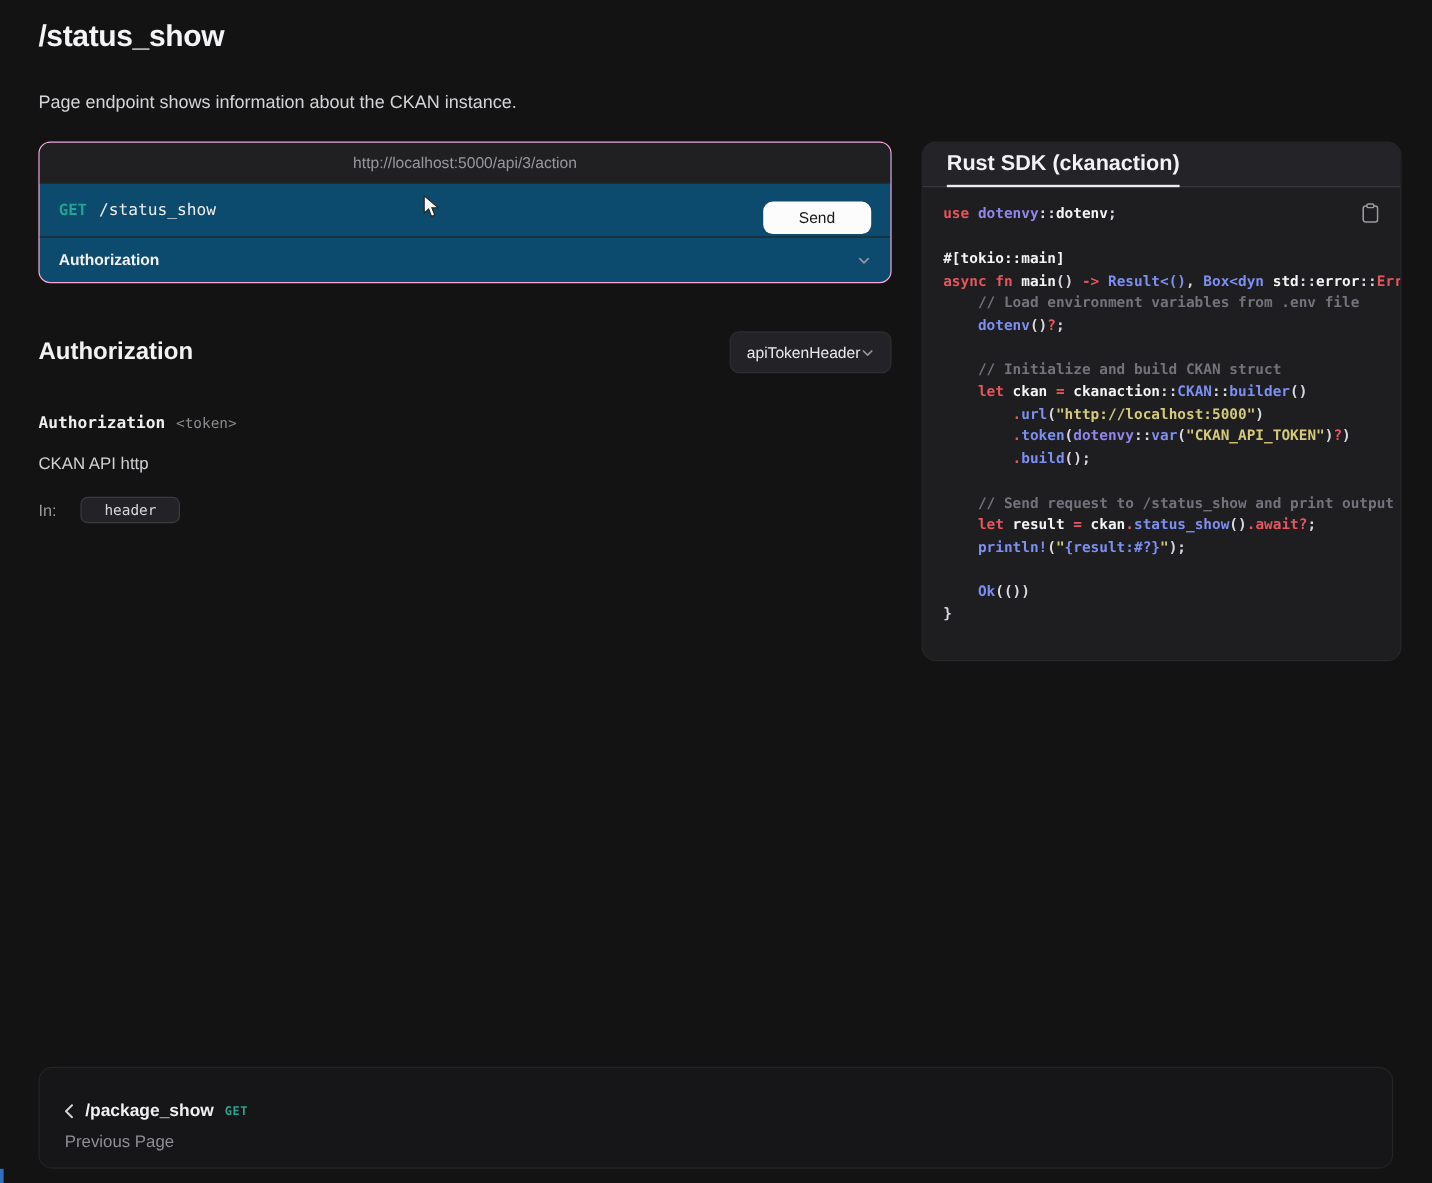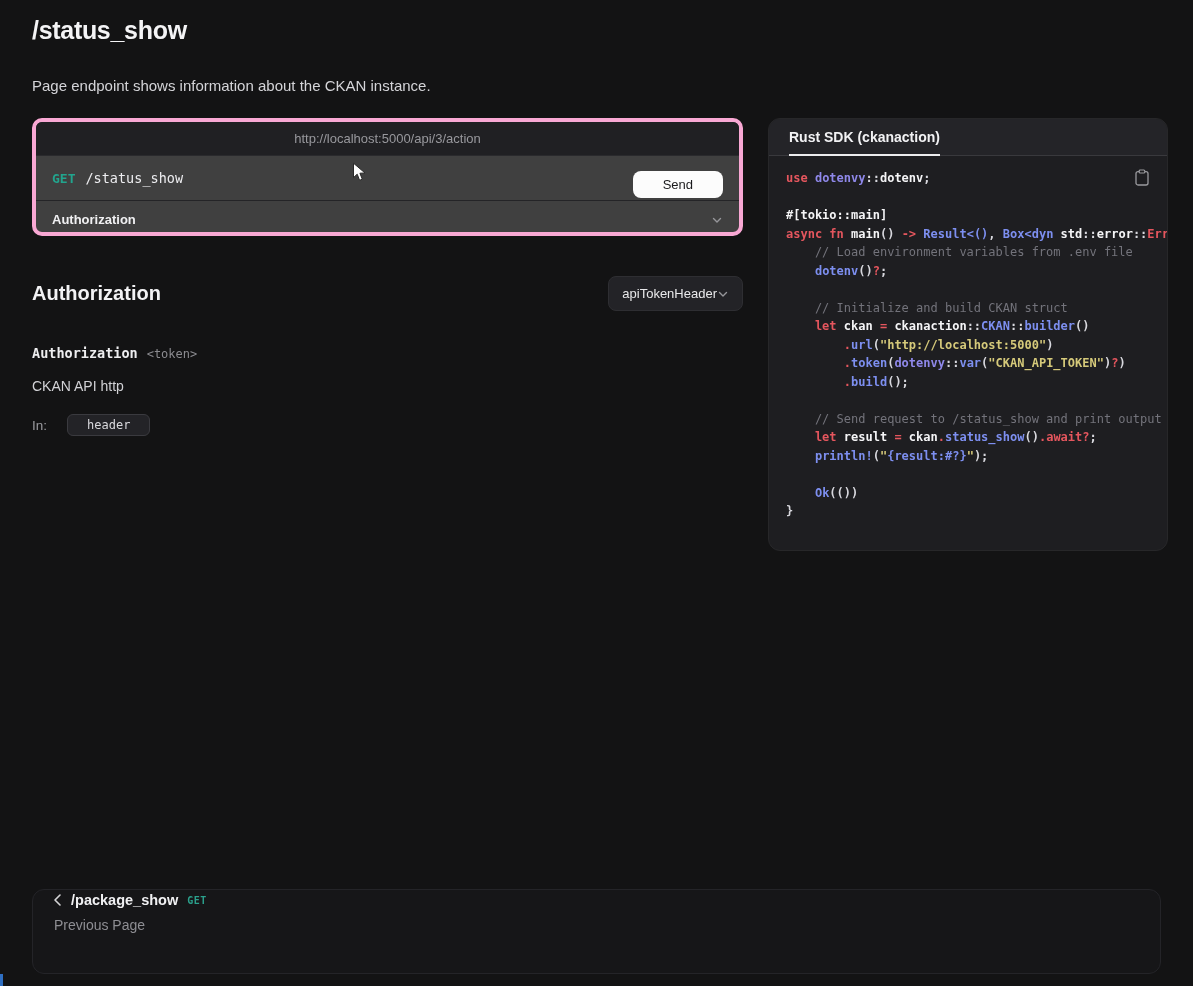--- a/index.html
+++ b/index.html
@@ -16,21 +16,21 @@
     font-size:25px; font-weight:700; letter-spacing:-0.3px; color:#f4f4f6;
   }
   .endpoint-description {
     position:absolute; left:32px; top:77px; margin:0;
     font-size:15px; color:#d4d4d8;
   }
 
   
   .request-card {
     position:absolute; left:32px; top:118px; width:711px; height:118px;
-    background:#404040; border:4px solid #f9a8d4; border-radius:10px; overflow:hidden;
+    background:#0c4a6e; border:1px solid #f9a8d4; border-radius:10px; overflow:hidden;
   }
   .request-card-header {
     height:34px; background:#202023; border-bottom:1px solid #2a2a2d;
     display:flex; align-items:center; justify-content:center;
     font-size:13px; color:#98989d; cursor:pointer;
   }
   .request-row {
     height:45px; display:flex; align-items:center; padding:0 16px;
     border-bottom:1px solid #242427;
   }
@@ -70,47 +70,47 @@
   
   .sdk-panel {
     position:absolute; left:768px; top:118px; width:400px; height:433px;
     background:#1e1e21; border:1px solid #272729; border-radius:12px; overflow:hidden;
   }
   .sdk-header {
     height:37px; background:#242428; border-bottom:1px solid #39393d;
     display:flex; align-items:stretch; padding:0 20px;
   }
   .sdk-tab {
-    display:flex; align-items:center; font-size:14px; font-weight:700; color:#f2f2f4;
+    display:flex; align-items:center; font-size:18px; font-weight:700; color:#f2f2f4;
     border-bottom:2px solid #ececee; margin-bottom:-1px; cursor:pointer;
   }
   .code-wrap { position:relative; height:395px; }
   .code-wrap pre {
     margin:0; padding:13px 0 0 17px;
     font:700 12px/18.5px "DejaVu Sans Mono", monospace;
     white-space:pre; overflow:hidden; height:100%;
   }
   .code-line { min-height:18.5px; }
   .tok-k { color:#e5565e; }
   .tok-f { color:#7d8ff0; }
   .tok-m { color:#8f88ea; }
   .tok-s { color:#d5c97a; }
-  .tok-c { color:#73737b; font-weight:400; }
+  .tok-c { color:#73737b; font-weight:700; }
   .tok-w { color:#d8d8de; }
   .tok-b { color:#f4f4f6; }
   .copy-btn {
     position:absolute; top:11px; right:16px; background:none; border:none;
     padding:2px; cursor:pointer; line-height:0;
   }
 
   
   .footer-nav {
     position:absolute; left:32px; top:889px; width:1129px; height:85px;
     background:#161618; border:1px solid #242428; border-radius:12px;
-    padding:2px 20px; cursor:pointer;
+    padding:28px 20px; cursor:pointer;
   }
   .footer-row1 { display:flex; align-items:center; gap:9px; }
   .footer-path { font-size:14.5px; font-weight:700; color:#f0f0f2; }
   .footer-method { font:700 10px "DejaVu Sans Mono", monospace; color:#2ba08c; letter-spacing:0.5px; }
   .footer-label { margin-top:9px; margin-left:1px; font-size:14px; color:#8e8e93; }
 
   .edge-indicator { position:absolute; left:0; top:974px; width:3px; height:12px; background:#2f6fc2; }
   .cursor { position:absolute; left:352px; top:162px; pointer-events:none; }
 </style>
 </head>

